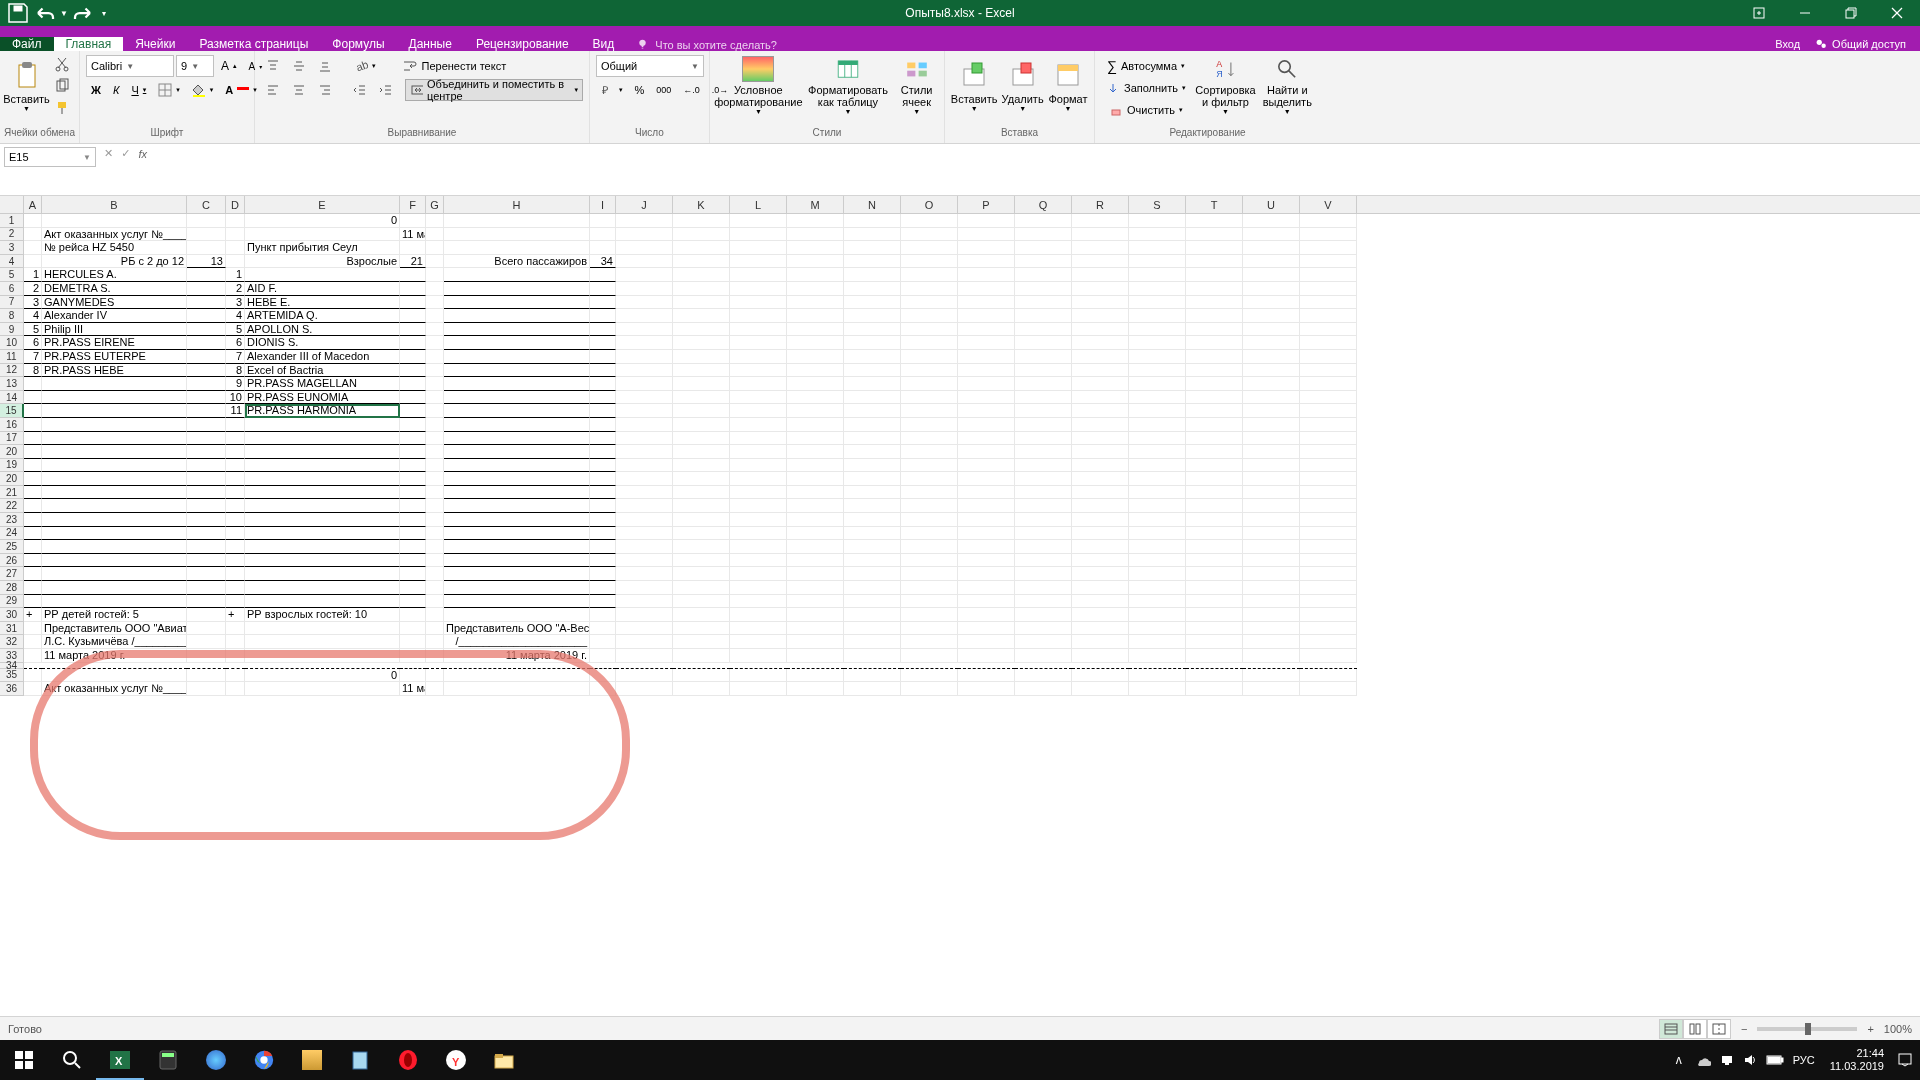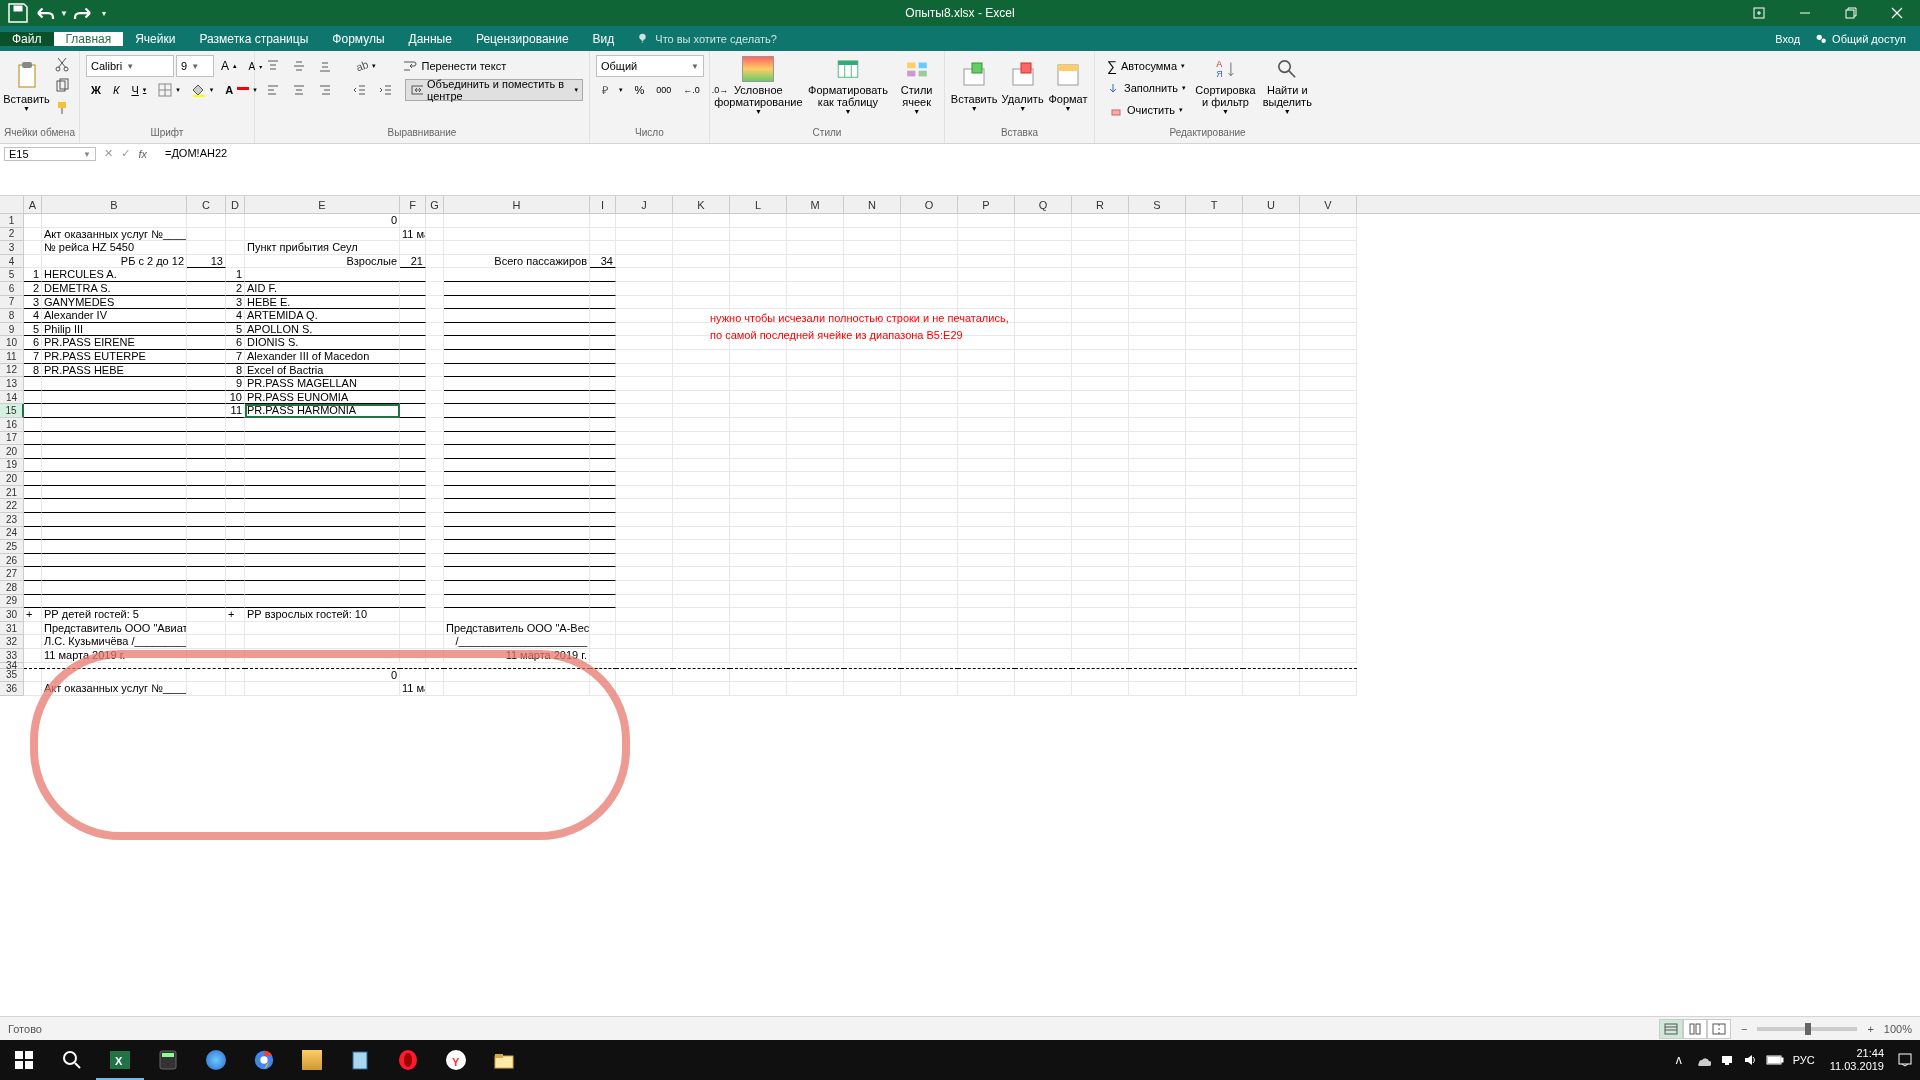--- a/index.html
+++ b/index.html
@@ -3,40 +3,40 @@
 <meta charset="utf-8">
 <style>
 *{margin:0;padding:0;box-sizing:border-box;font-family:"Segoe UI",Tahoma,sans-serif;font-size:11px}
 body{background:#fff;overflow:hidden;width:1920px;height:1080px;position:relative}
 .titlebar{background:#0f6536;height:26px;display:flex;align-items:center;color:#fff;position:relative}
 .qat{display:flex;align-items:center;gap:2px;padding:0 6px}
 .qat-item{width:24px;height:22px;display:flex;align-items:center;justify-content:center;cursor:pointer}
 .title-center{position:absolute;left:50%;transform:translateX(-50%);font-size:12px}
 .title-right{position:absolute;right:0;display:flex}
 .winbtn{width:46px;height:26px;display:flex;align-items:center;justify-content:center;cursor:pointer;font-size:11px}
-.menubar{background:#0f766e;height:25px;display:flex;align-items:center;color:#fff}
+.menubar{background:#a21caf;height:25px;display:flex;align-items:flex-end;color:#fff}
 .menu-item{padding:0 12px;display:flex;align-items:center;cursor:pointer;font-size:12px}
 .menu-item.file{background:#0a5028}
 .menu-item.active{background:#fff;color:#217346}
 .tell-me{margin-left:10px;display:flex;align-items:center;opacity:.8;gap:6px}
 .tell-me svg{width:13px;height:13px}
 .menu-right{margin-left:auto;display:flex;gap:14px;padding-right:14px;align-items:center}
 .ribbon{background:#f3f3f3;height:93px;border-bottom:1px solid #d4d4d4;display:flex}
 .ribbon-group{border-right:1px solid #e1e1e1;display:flex;flex-direction:column;padding:2px 4px}
 .ribbon-group-content{flex:1;display:flex;align-items:flex-start}
 .ribbon-group-label{height:16px;font-size:10px;color:#666;text-align:center;padding-top:2px}
 .rbtn{display:flex;flex-direction:column;align-items:center;justify-content:center;padding:2px 5px;cursor:pointer;border:1px solid transparent}
 .rbtn-large{height:66px;min-width:44px;font-size:11px;line-height:1.1;text-align:center}
 .rbtn-large svg,.rbtn-large .ico{width:32px;height:32px;margin-bottom:2px}
 .rbtn-small{height:22px;padding:0 4px;flex-direction:row;gap:4px}
 .font-row{display:flex;gap:2px;align-items:center;margin-bottom:2px}
 .combo{border:1px solid #c0c0c0;background:#fff;height:22px;display:flex;align-items:center;padding:0 4px;font-size:11px}
 .combo .arr{margin-left:4px;font-size:8px;color:#666}
 .name-box-bar{height:52px;border-bottom:1px solid #d4d4d4;background:#fff;display:flex;align-items:flex-start;padding-top:3px}
-.name-box{width:92px;border:1px solid #c0c0c0;height:14px;padding:0 4px;display:flex;align-items:center;margin-left:4px}
+.name-box{width:92px;border:1px solid #c0c0c0;height:20px;padding:0 4px;display:flex;align-items:center;margin-left:4px}
 .fx-btns{display:flex;align-items:center;gap:8px;margin:0 8px;color:#999}
 .fx-label{font-style:italic;color:#666;margin-right:6px}
 .formula-input{height:20px;padding:0 4px;flex:1}
 .sheet-area{position:absolute;top:196px;left:0;right:0;bottom:48px;overflow:hidden;background:#fff}
 .col-headers{display:flex;height:18px;background:#f0f0f0;border-bottom:1px solid #ccc;margin-left:24px}
 .corner{position:absolute;left:0;top:0;width:24px;height:18px;background:#f0f0f0;border-right:1px solid #ccc;border-bottom:1px solid #ccc}
 .col-h{border-right:1px solid #ccc;display:flex;align-items:center;justify-content:center;font-size:11px;color:#333;cursor:pointer}
 .grid-body{position:absolute;top:18px;left:0;right:0;bottom:0;overflow:hidden}
 .row{display:flex;height:13.6px;position:relative}
 .row-h{width:24px;background:#f0f0f0;border-right:1px solid #ccc;border-bottom:1px solid #ccc;display:flex;align-items:center;justify-content:center;font-size:10px;color:#333;cursor:pointer;flex-shrink:0}
@@ -448,21 +448,20 @@
 <div class="name-box-bar">
   <div class="name-box">
       <span>E15</span>
       <span class="arr" style="margin-left:auto;font-size:8px;color:#888">▼</span>
     </div>
   <div class="fx-btns">
     <span>✕</span>
     <span>✓</span>
     <span class="fx-label">fx</span>
   </div>
-  <div class="formula-input">=ДОМ!AH22</div>
 </div>
 
 <div class="sheet-area">
   <div class="corner"></div>
   <div class="col-headers" id="colH">
       <div class="col-h" style="width: 18px;">A</div>
       <div class="col-h" style="width: 145px;">B</div>
       <div class="col-h" style="width: 39px;">C</div>
       <div class="col-h" style="width: 19px;">D</div>
       <div class="col-h" style="width: 155px;">E</div>
@@ -1380,24 +1379,20 @@
         <div class="cell" style="width: 57px;"></div>
         <div class="cell" style="width: 57px;"></div>
         <div class="cell" style="width: 57px;"></div>
         <div class="cell" style="width: 57px;"></div>
         <div class="cell" style="width: 57px;"></div>
         <div class="cell" style="width: 57px;"></div>
         <div class="cell" style="width: 57px;"></div>
       </div>
     </div>
   <div class="circle-overlay"></div>
-  <div class="annotation" style="top:114px">
-    <div>нужно чтобы исчезали полностью строки и не печатались,</div>
-      <div>по самой последней ячейке из диапазона B5:E29</div>
-  </div>
 </div>
 
 <div class="sheet-tabs">
   <div class="sheet-nav">
     <span>◀</span>
     <span>▶</span>
   </div>
   <div id="tabs" style="display:flex">
       <div class="sheet-tab">ДОМ</div>
       <div class="sheet-tab">Т</div>

